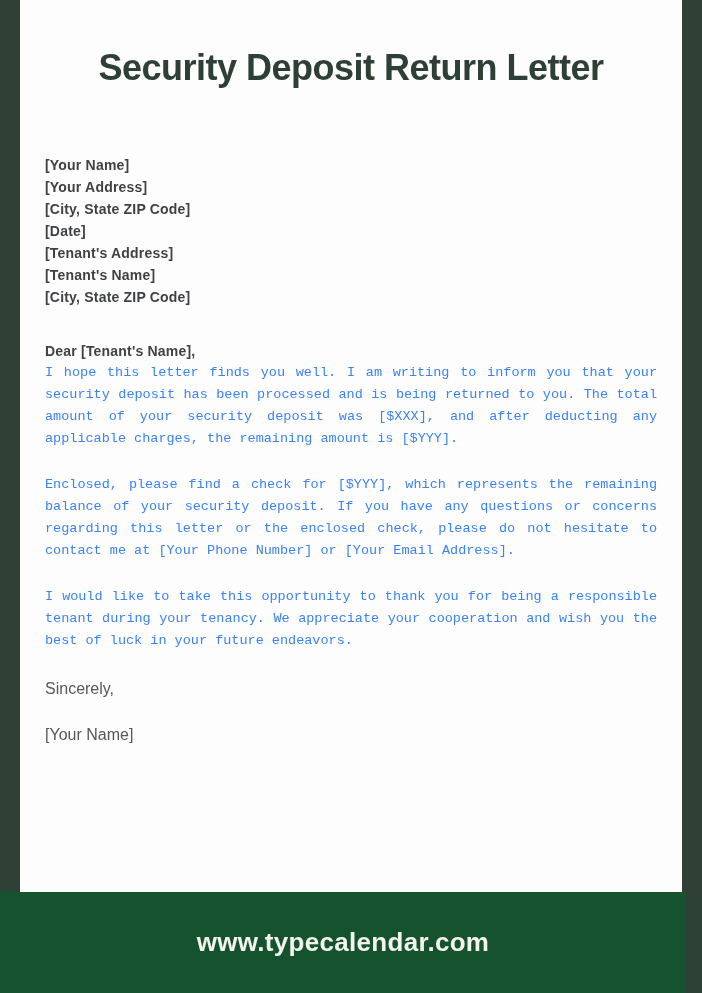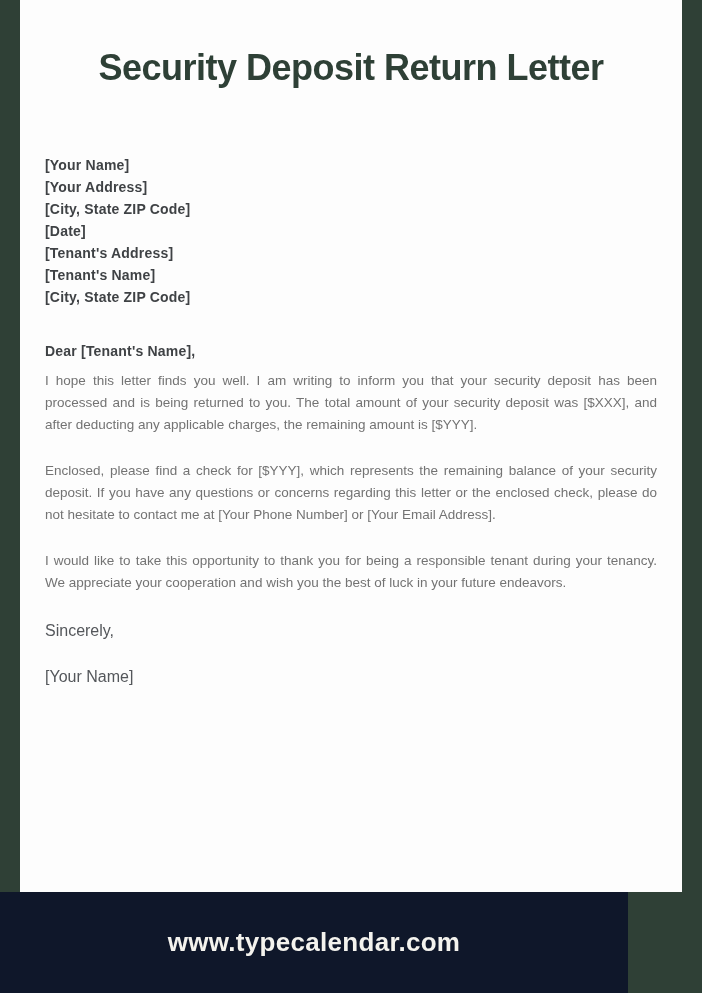--- a/index.html
+++ b/index.html
@@ -44,50 +44,50 @@
   }
   .address-line {
     font-weight: bold;
     font-size: 14px;
     line-height: 22px;
     letter-spacing: 0.2px;
     color: #3f4245;
   }
   .salutation {
     margin-top: 32px;
-    margin-bottom: 8px;
     font-weight: bold;
     font-size: 14px;
     line-height: 22px;
     letter-spacing: 0.2px;
     color: #3f4245;
   }
   .letter-body p {
     margin: 0 0 24px 0;
     font-size: 13.5px;
     line-height: 22px;
-    color: #737373;
+    color: #3b82f6;
     text-align: justify;
+    font-family: Liberation Mono, monospace;
   }
   .closing-block {
     margin-top: 26px;
   }
   .closing-line {
     font-size: 16px;
     line-height: 22px;
     color: #54575b;
     margin-top: 24px;
   }
   .footer-bar {
     position: absolute;
     left: 0;
     top: 892px;
-    width: 628px;
+    width: 686px;
     height: 101px;
-    background: #0f172a;
+    background: #14532d;
     display: flex;
     align-items: center;
     justify-content: center;
   }
   .website-url {
     color: #f4f3ee;
     font-size: 26px;
     font-weight: bold;
     letter-spacing: 0.3px;
   }

